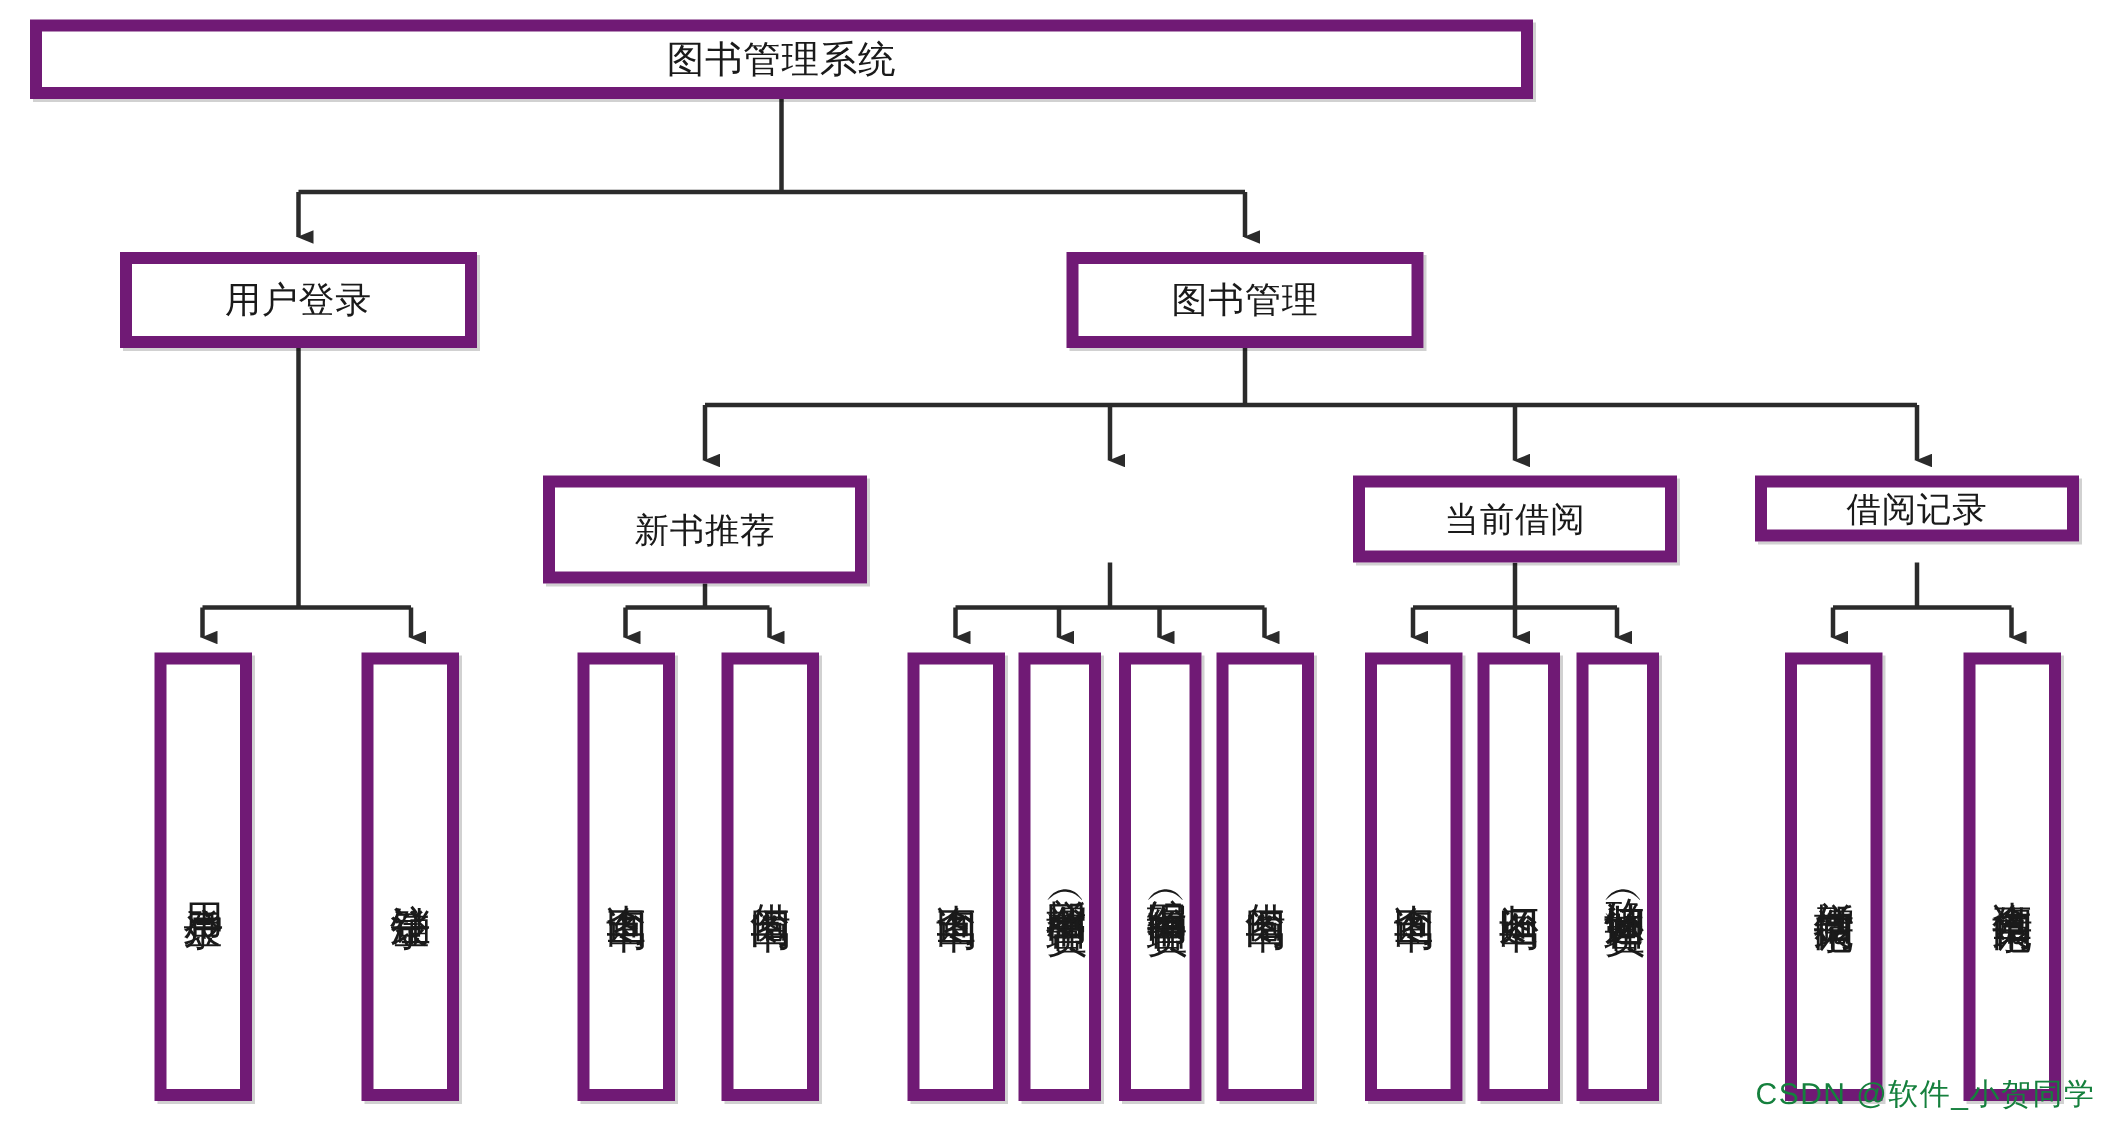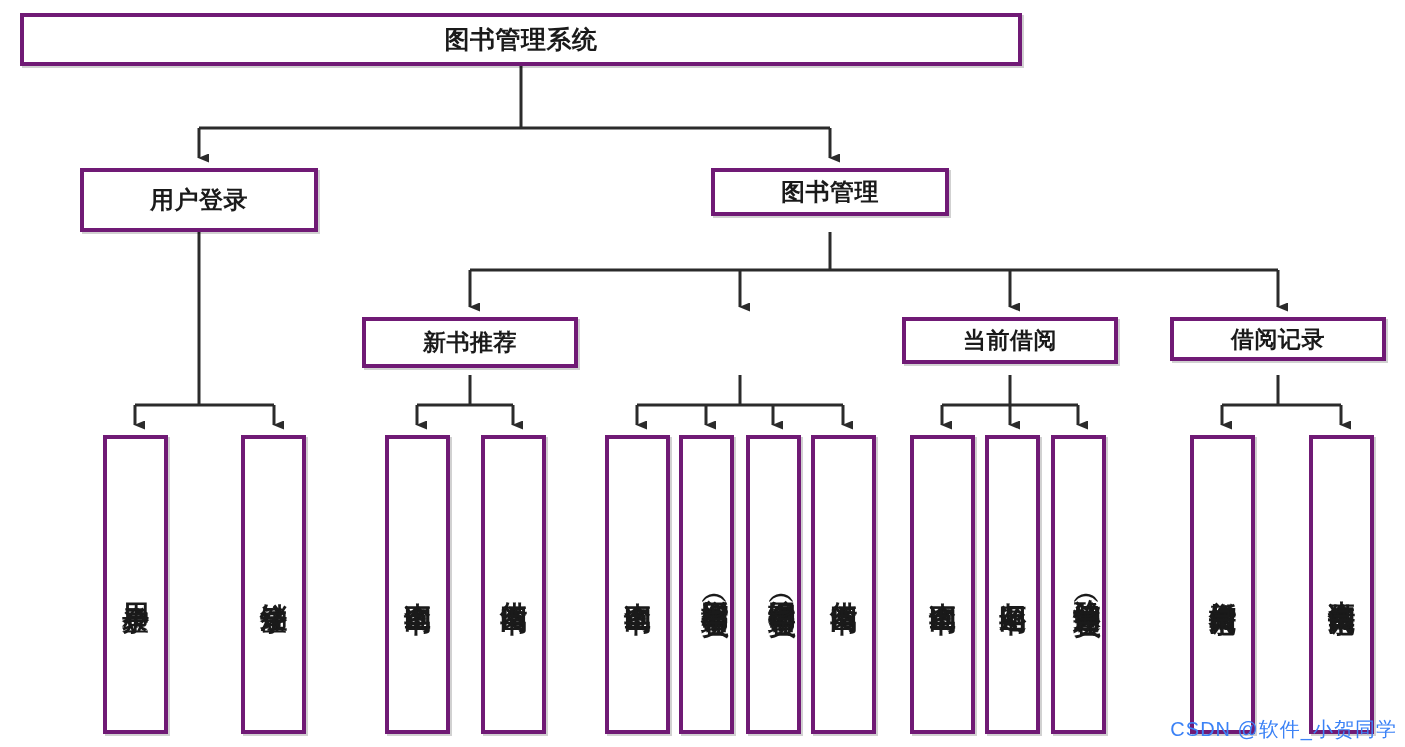--- a/index.html
+++ b/index.html
@@ -20,24 +20,23 @@
   svg#tree-svg {
     position: absolute;
     left: 0;
     top: 0;
     width: 1405px;
     height: 747px;
   }
   .node-box {
     position: absolute;
     box-sizing: border-box;
-    border: 4px solid #701a75;
+    border: 8px solid #701a75;
     background: #ffffff;
     box-shadow: 2px 2px 0 rgba(0,0,0,0.18);
-    font-weight: bold;
   }
   .node-label {
     position: absolute;
     left: 0; top: 0; right: 0; bottom: 0;
     display: flex;
     align-items: center;
     justify-content: center;
     color: #1a1a1a;
     letter-spacing: 0.5px;
     white-space: nowrap;
@@ -58,21 +57,21 @@
   }
   .leaf.tall-text .node-label {
     align-items: flex-start;
     padding-top: 6px;
   }
   .watermark {
     position: absolute;
     right: 8px;
     bottom: 4px;
     font-size: 20px;
-    color: #3b82f6;
+    color: #15803d;
     letter-spacing: 1px;
     user-select: none;
     white-space: nowrap;
   }
 </style>
 </head>
 <body>
 
 <div id="diagram-root">
 
@@ -129,30 +128,30 @@
   </svg>
 
   <div class="node-box level0" style="left:20px; top:13px; width:1002px; height:53px;">
     <span class="node-label">图书管理系统</span>
   </div>
 
   <div class="node-box level1" style="left:80px; top:168px; width:238px; height:64px;">
     <span class="node-label">用户登录</span>
   </div>
 
-  <div class="node-box level1" style="left:711px; top:168px; width:238px; height:48px;">
+  <div class="node-box level1" style="left:711px; top:168px; width:238px; height:64px;">
     <span class="node-label">图书管理</span>
   </div>
 
-  <div class="node-box level2" style="left:362px; top:317px; width:216px; height:51px;">
+  <div class="node-box level2" style="left:362px; top:317px; width:216px; height:72px;">
     <span class="node-label">新书推荐</span>
   </div>
 
 
-  <div class="node-box level2" style="left:902px; top:317px; width:216px; height:47px;">
+  <div class="node-box level2" style="left:902px; top:317px; width:216px; height:58px;">
     <span class="node-label">当前借阅</span>
   </div>
 
   <div class="node-box level2" style="left:1170px; top:317px; width:216px; height:44px;">
     <span class="node-label">借阅记录</span>
   </div>
 
   <div class="node-box leaf" style="left:103px; top:435px; width:65px; height:299px;">
     <span class="node-label">用户登录</span>
   </div>

